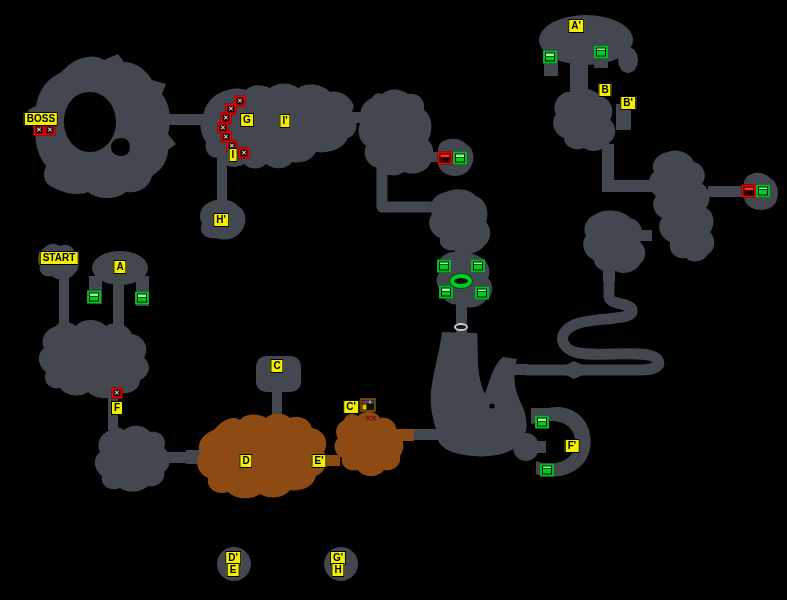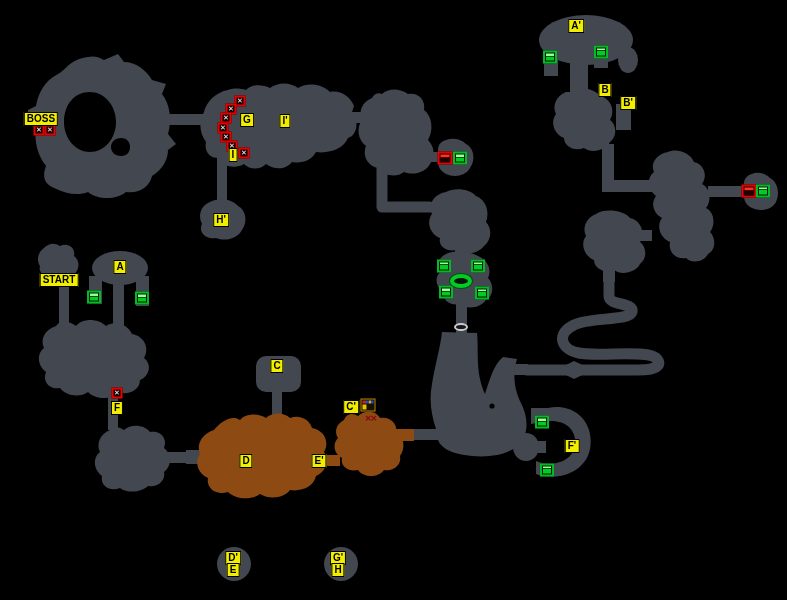--- a/index.html
+++ b/index.html
@@ -101,21 +101,21 @@
     <ellipse class="room" cx="341" cy="564" rx="17" ry="17"></ellipse>
 
     <path class="cave" d="M 214,430 C 202,434 196,444 200,454 C 194,462 198,474 208,478 C 206,488 216,496 228,492 C 236,500 252,500 260,494 C 270,500 284,498 290,490 C 302,492 314,486 316,476 C 326,472 330,460 324,452 C 330,442 324,430 312,428 C 310,420 300,414 290,418 C 284,412 272,412 266,418 C 258,412 244,414 240,420 C 232,414 220,422 214,430 Z"></path>
     <rect class="cave" x="314" y="455" width="26" height="11"></rect>
     <path class="cave" d="M 344,420 C 336,424 334,432 338,438 C 332,444 334,454 342,458 C 340,466 348,472 358,470 C 364,478 378,478 384,470 C 394,472 402,464 400,456 C 406,448 404,436 396,432 C 398,424 390,416 380,418 C 376,410 364,410 358,416 C 352,412 346,414 344,420 Z"></path>
     <rect class="cave" x="394" y="429" width="20" height="12"></rect>
   </svg>
 
   <div class="annotation-layer">
       <div class="map-label" style="left: 41px; top: 119px;">BOSS</div>
-      <div class="map-label" style="left: 59px; top: 280px;">START</div>
+      <div class="map-label" style="left: 59px; top: 258px;">START</div>
       <div class="map-label" style="left: 120px; top: 267px;">A</div>
       <div class="map-label" style="left: 576px; top: 26px;">A'</div>
       <div class="map-label" style="left: 605px; top: 90px;">B</div>
       <div class="map-label" style="left: 628px; top: 103px;">B'</div>
       <div class="map-label" style="left: 277px; top: 366px;">C</div>
       <div class="map-label" style="left: 351px; top: 407px;">C'</div>
       <div class="map-label" style="left: 246px; top: 461px;">D</div>
       <div class="map-label" style="left: 233px; top: 558px;">D'</div>
       <div class="map-label" style="left: 233px; top: 570px;">E</div>
       <div class="map-label" style="left: 319px; top: 461px;">E'</div>

